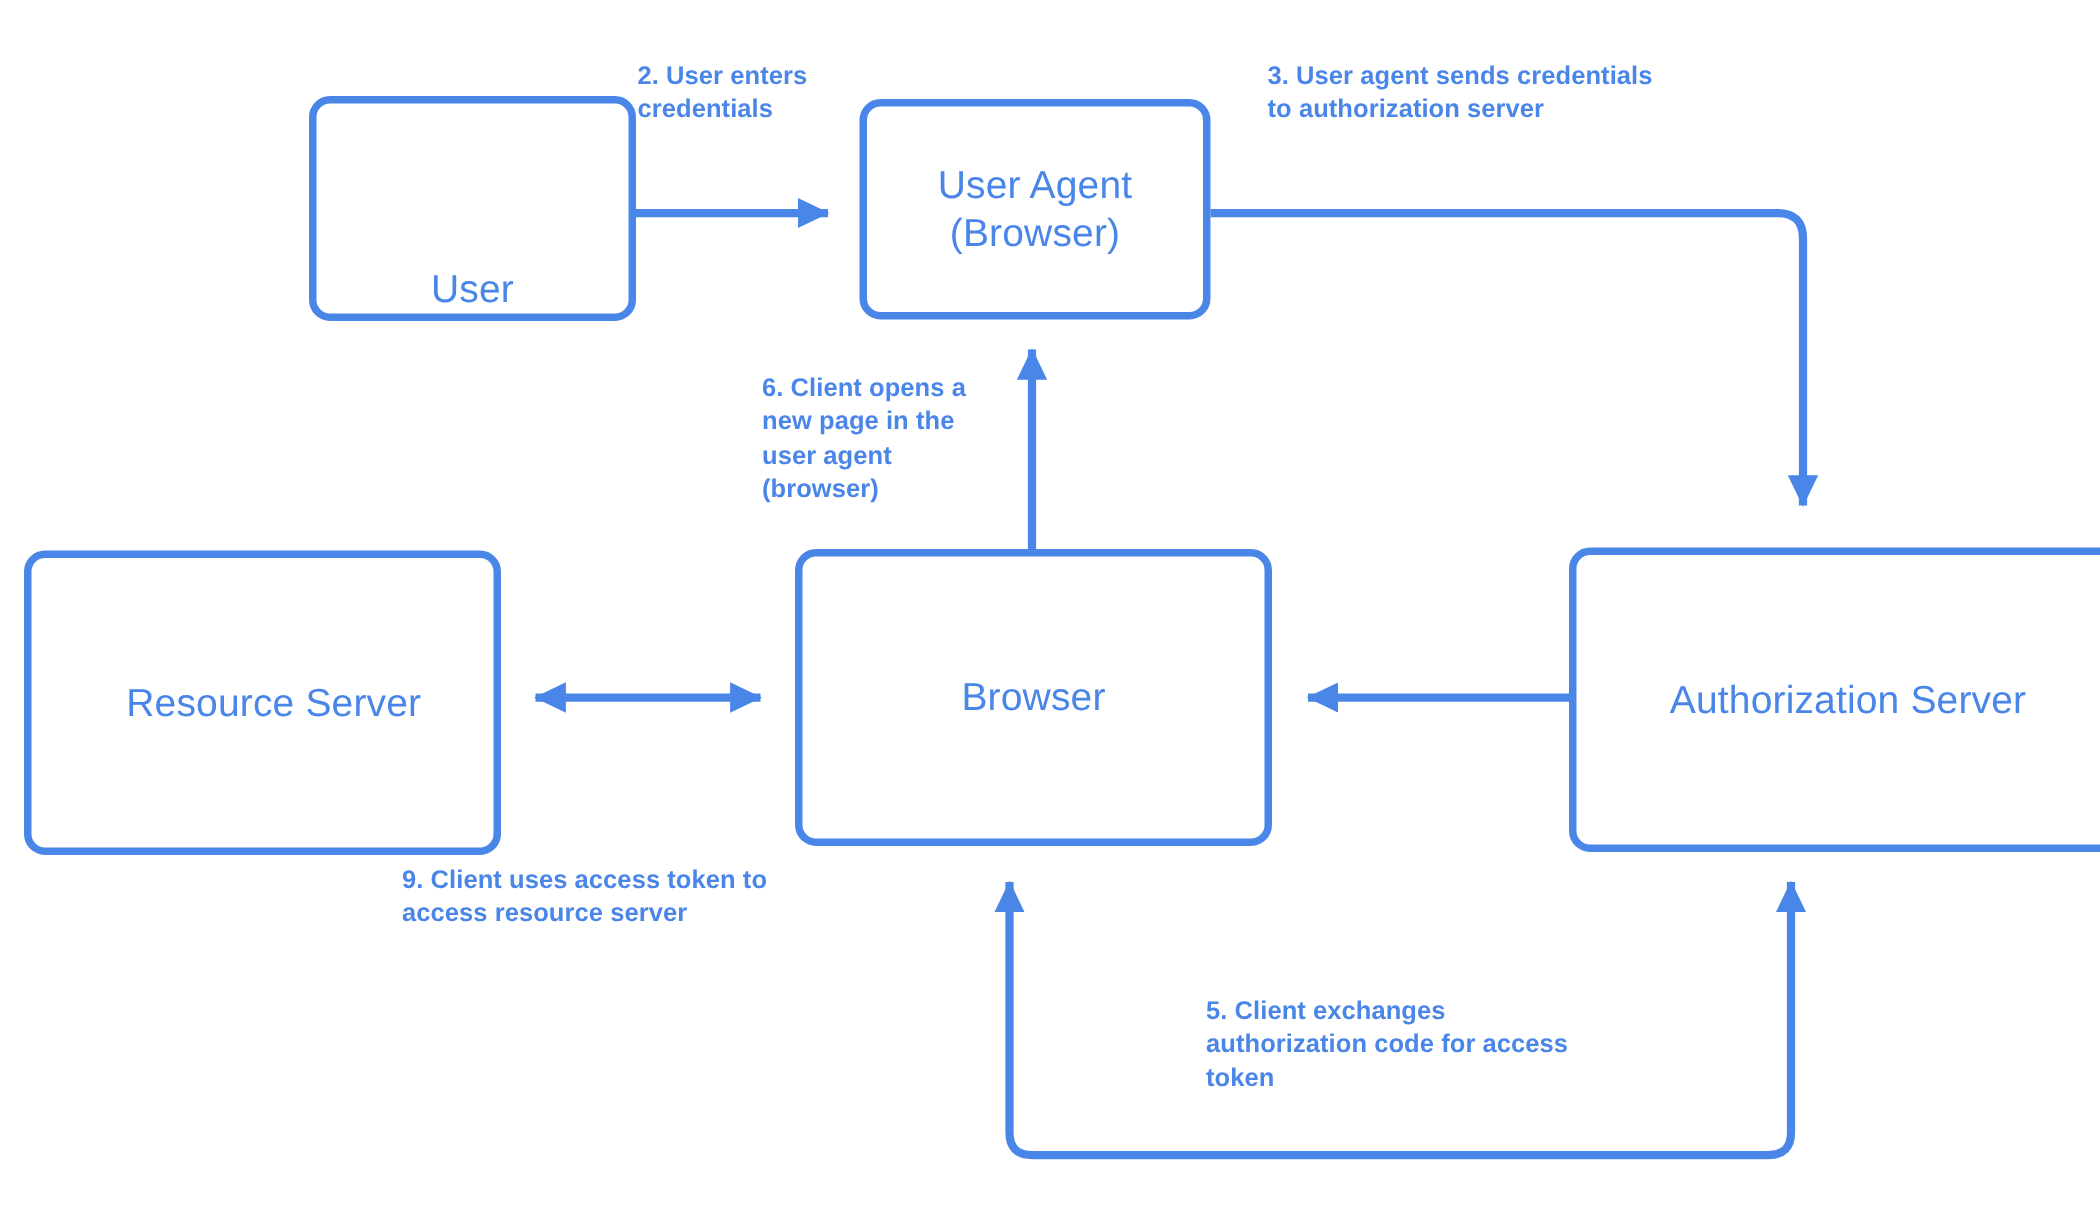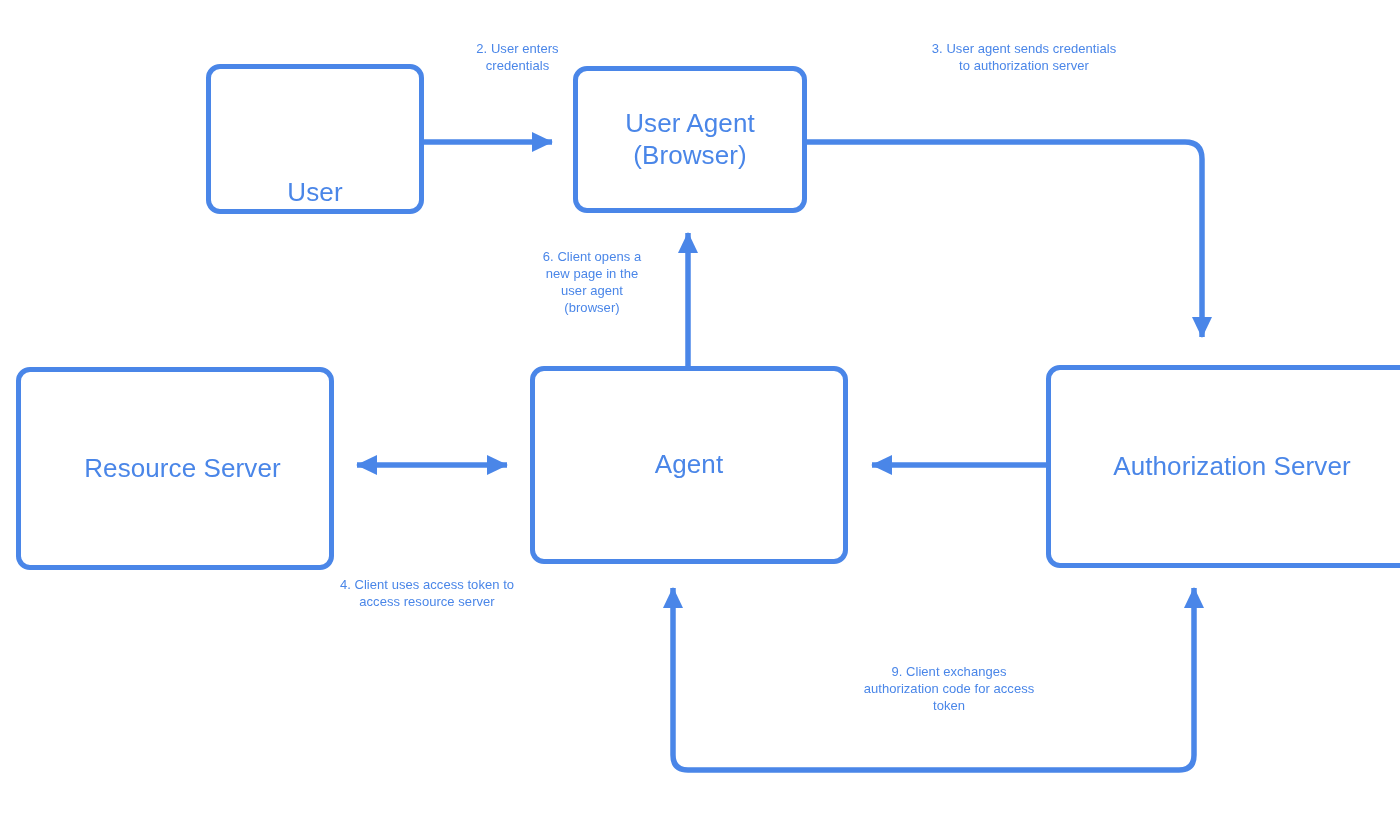--- a/index.html
+++ b/index.html
@@ -40,25 +40,25 @@
     line-height: 1.22;
     letter-spacing: 0.1px;
   }
   .node .node-label {
     white-space: pre-line;
     padding: 0 6px;
   }
   .edge-label {
     position: absolute;
     color: #4a86e8;
-    font-size: 13px;
+    font-size: 17px;
     line-height: 1.32;
-    text-align: center;
     white-space: pre-line;
     letter-spacing: 0.05px;
+    font-weight: bold;
   }
 </style>
 </head>
 <body>
 
 <div id="canvas">
 
   <svg id="edges" viewBox="0 0 1400 815" width="1400" height="815" xmlns="http://www.w3.org/2000/svg">
     <defs>
       <marker id="arrow-end" viewBox="0 0 10 10" refX="9.2" refY="5" markerUnits="strokeWidth" markerWidth="4.0" markerHeight="4.0" orient="auto">
@@ -89,39 +89,39 @@
   <div class="node" style="left:573px; top:66px; width:234px; height:147px;">
     <span class="node-label">User Agent
 (Browser)</span>
   </div>
 
   <div class="node" style="left:16px; top:367px; width:318px; height:203px;padding-left:15px;">
     <span class="node-label">Resource Server</span>
   </div>
 
   <div class="node" style="left:530px; top:366px; width:318px; height:198px;">
-    <span class="node-label">Agent</span>
+    <span class="node-label">Browser</span>
   </div>
 
   <div class="node" style="left:1046px; top:365px; width:372px; height:203px;">
     <span class="node-label">Authorization Server</span>
   </div>
 
   <div class="edge-label" style="left:425px; top:40px; width:185px;">2. User enters
 credentials</div>
 
-  <div class="edge-label" style="left:874px; top:40px; width:300px;">3. User agent sends credentials
+  <div class="edge-label" style="left:845px; top:40px; width:300px;">3. User agent sends credentials
 to authorization server</div>
 
   <div class="edge-label" style="left:508px; top:248px; width:168px;">6. Client opens a
 new page in the
 user agent
 (browser)</div>
 
 
-  <div class="edge-label" style="left:268px; top:576px; width:318px;">4. Client uses access token to
+  <div class="edge-label" style="left:268px; top:576px; width:318px;">9. Client uses access token to
 access resource server</div>
 
-  <div class="edge-label" style="left:804px; top:663px; width:290px;">9. Client exchanges
+  <div class="edge-label" style="left:804px; top:663px; width:290px;">5. Client exchanges
 authorization code for access
 token</div>
 
 </div>
 
 </body></html>

